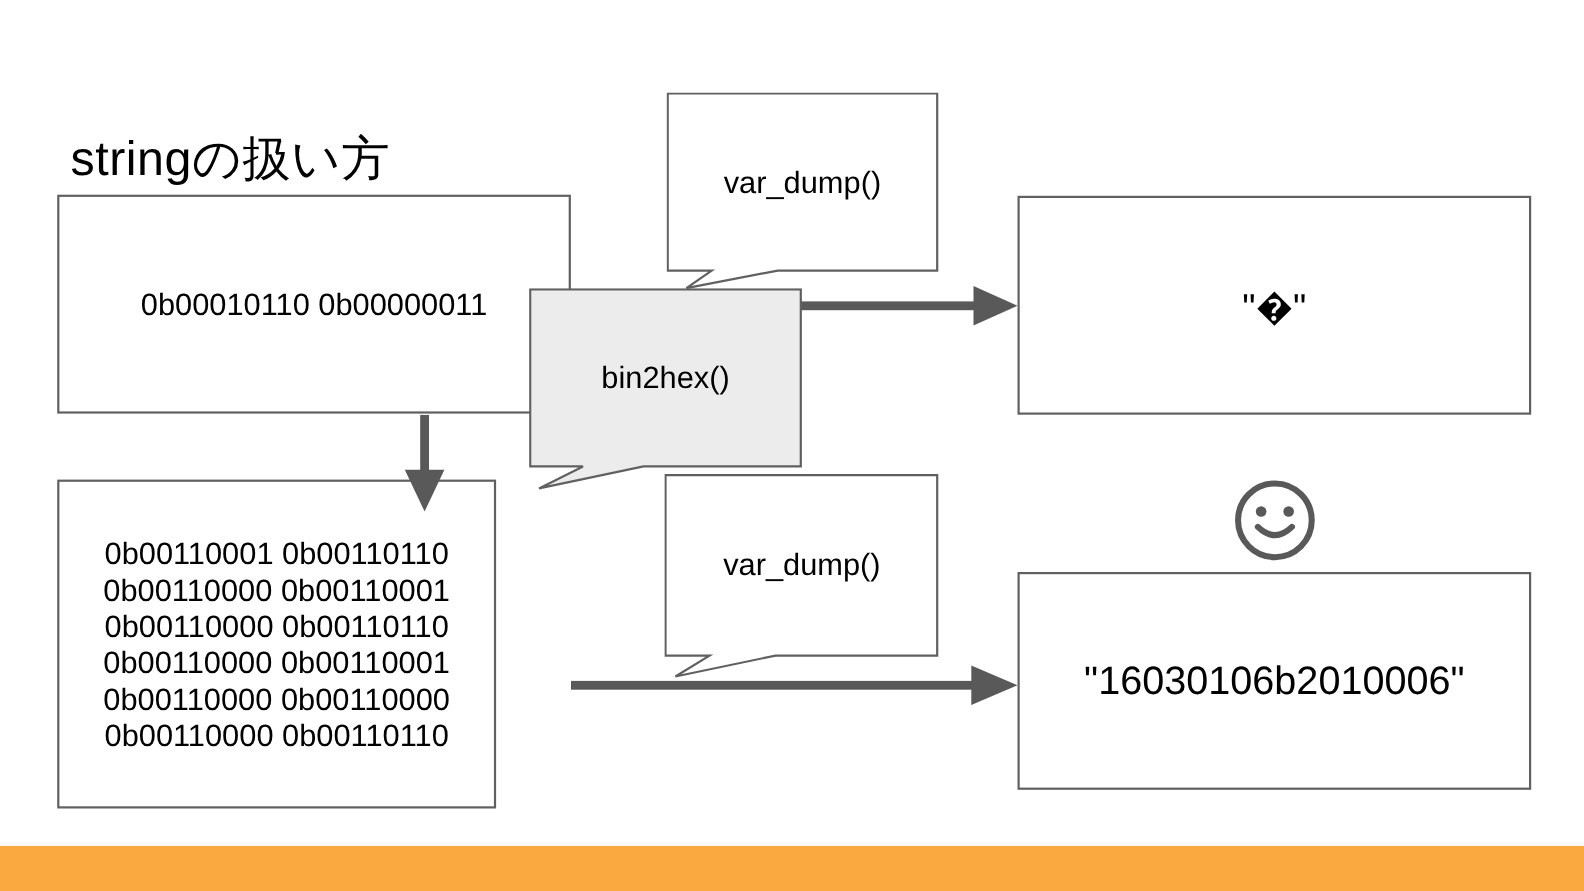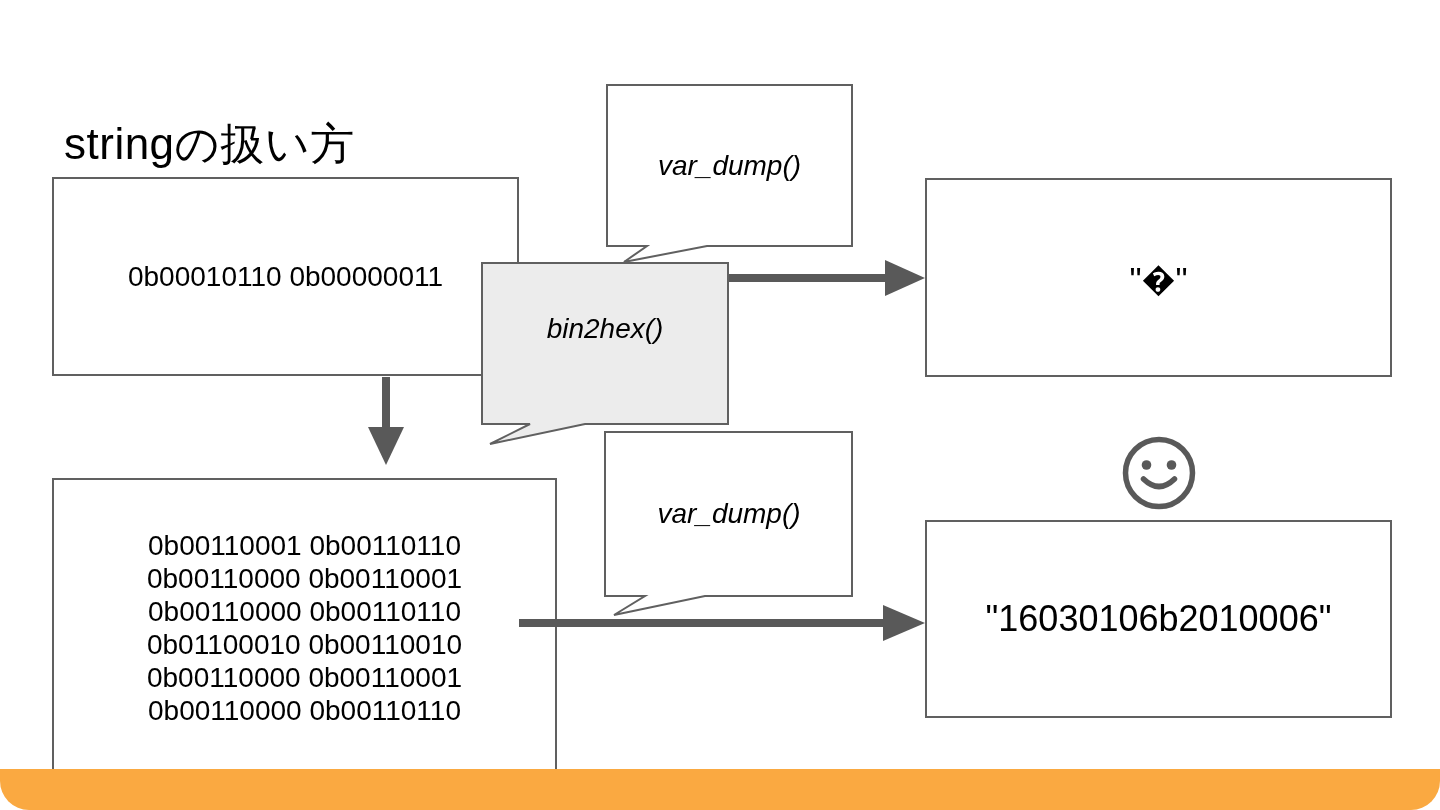--- a/index.html
+++ b/index.html
@@ -1,39 +1,39 @@
 <!DOCTYPE html>
 <html><head>
 <meta charset="utf-8">
 <style>
   html,body{margin:0;padding:0;background:#fff;}
   .slide{
     position:relative;width:1440px;height:810px;overflow:hidden;background:#ffffff;
-    font-family:"Liberation Sans", sans-serif;color:#000;border-radius:29px;
+    font-family:"Liberation Sans", sans-serif;color:#000;
   }
   .title{
     position:absolute;left:64px;top:86px;font-size:44px;font-weight:400;
     letter-spacing:0.5px;white-space:nowrap;
   }
   .box{
     position:absolute;box-sizing:border-box;border:2px solid #606060;background:#fff;
     display:flex;flex-direction:column;align-items:center;justify-content:center;
   }
   .box-binary-input{left:52px;top:177px;width:467px;height:199px;}
   .box-output-garbled{left:925px;top:178px;width:467px;height:199px;font-size:34px;}
-  .box-binary-hex{left:52px;top:478px;width:505px;height:299px;}
+  .box-binary-hex{left:52px;top:436px;width:399px;height:299px;}
   .box-output-hex{left:925px;top:520px;width:467px;height:198px;font-size:36px;}
   .bin-line{font-size:28px;line-height:33px;white-space:nowrap;text-align:center;}
   .bubble-svg{position:absolute;}
   .bubble-label{
     position:absolute;display:flex;align-items:center;justify-content:center;
-    font-size:28px;white-space:nowrap;pointer-events:none;font-style:italic;
+    font-size:28px;white-space:nowrap;pointer-events:none;
   }
   .lbl-vd-top{left:606px;top:84px;width:247px;height:163px;}
-  .lbl-b2h{left:481px;top:247px;width:248px;height:163px;}
+  .lbl-b2h{left:481px;top:262px;width:248px;height:163px;}
   .lbl-vd-bottom{left:604px;top:431px;width:250px;height:165px;}
   .arrow-svg{position:absolute;}
   .smiley-svg{position:absolute;left:1120px;top:434px;}
   .accent-bar{
     position:absolute;left:0;top:769px;width:1440px;height:41px;background:#FAA941;
   }
 </style>
 </head>
 <body>
 
@@ -46,22 +46,22 @@
   </div>
 
   <div class="box box-output-garbled">
     <span>"�"</span>
   </div>
 
   <div class="box box-binary-hex">
     <div class="bin-line">0b00110001 0b00110110</div>
     <div class="bin-line">0b00110000 0b00110001</div>
     <div class="bin-line">0b00110000 0b00110110</div>
-    <div class="bin-line">0b01100010 0b00110010</div>
     <div class="bin-line">0b00110000 0b00110001</div>
+    <div class="bin-line">0b00110000 0b00110000</div>
     <div class="bin-line">0b00110000 0b00110110</div>
   </div>
 
   <div class="box box-output-hex">
     <span>"16030106b2010006"</span>
   </div>
 
   <svg class="arrow-svg" style="left:365px;top:377px;" width="42" height="90" viewBox="0 0 42 90">
     <rect x="17" y="0" width="8" height="53" fill="#595959"></rect>
     <polygon points="3,50 39,50 21,88" fill="#595959"></polygon>

